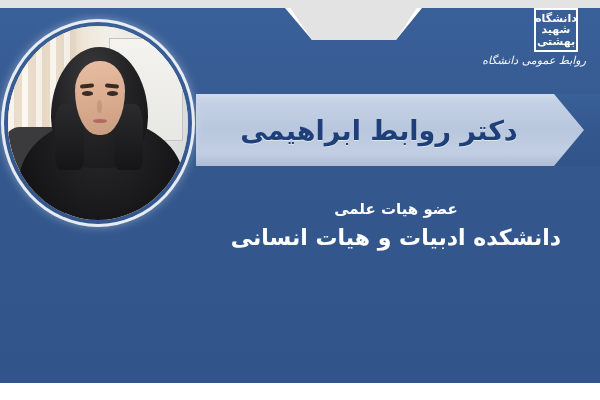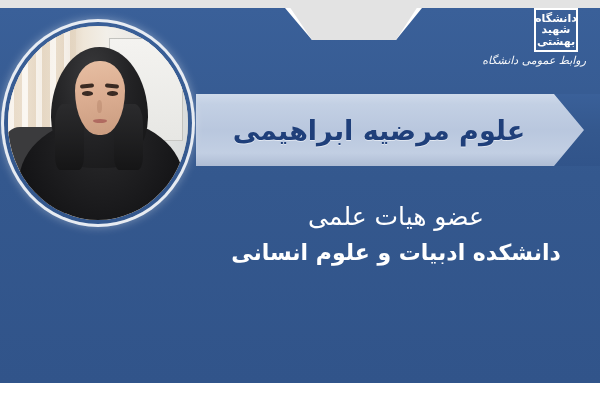--- a/index.html
+++ b/index.html
@@ -252,22 +252,22 @@
     position: absolute;
     left: 200px;
     top: 198px;
     width: 392px;
     text-align: center;
     color: #ffffff;
     direction: rtl;
     line-height: 1.48;
   }
   .subtitle-line-1 {
-    font-size: 25px;
-    font-weight: normal;
+    font-size: 15px;
+    font-weight: bold;
     display: block;
   }
   .subtitle-line-2 {
     font-size: 22px;
     font-weight: bold;
     display: block;
     margin-top: 2px;
   }
 
   
@@ -365,25 +365,25 @@
         <div class="eye-r"></div>
         <div class="nose"></div>
         <div class="mouth"></div>
       </div>
     </div>
     <div class="avatar-ring"></div>
   </div>
 
   <div class="ribbon"></div>
   <div class="ribbon-notch"></div>
-  <div class="ribbon-name">علوم مرضیه ابراهیمی</div>
+  <div class="ribbon-name">دکتر روابط ابراهیمی</div>
 
   <div class="subtitle">
     <span class="subtitle-line-1">عضو هیات علمی</span>
-    <span class="subtitle-line-2">دانشکده ادبیات و علوم انسانی</span>
+    <span class="subtitle-line-2">دانشکده ادبیات و هیات انسانی</span>
   </div>
 
   <div class="logo">
     <div class="logo-mark">دانشگاه شهید بهشتی</div>
     <div class="logo-script">روابط عمومی دانشگاه</div>
   </div>
 
   <div class="bottom-strip"></div>
 
 </div>

